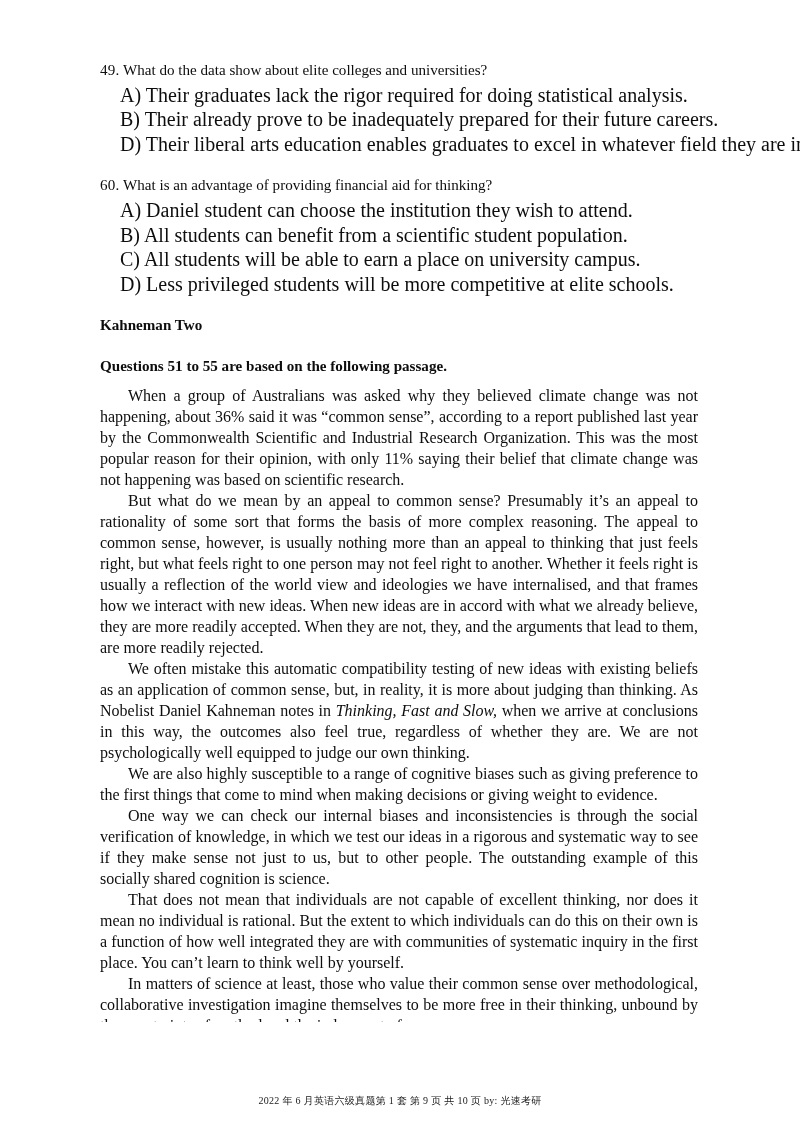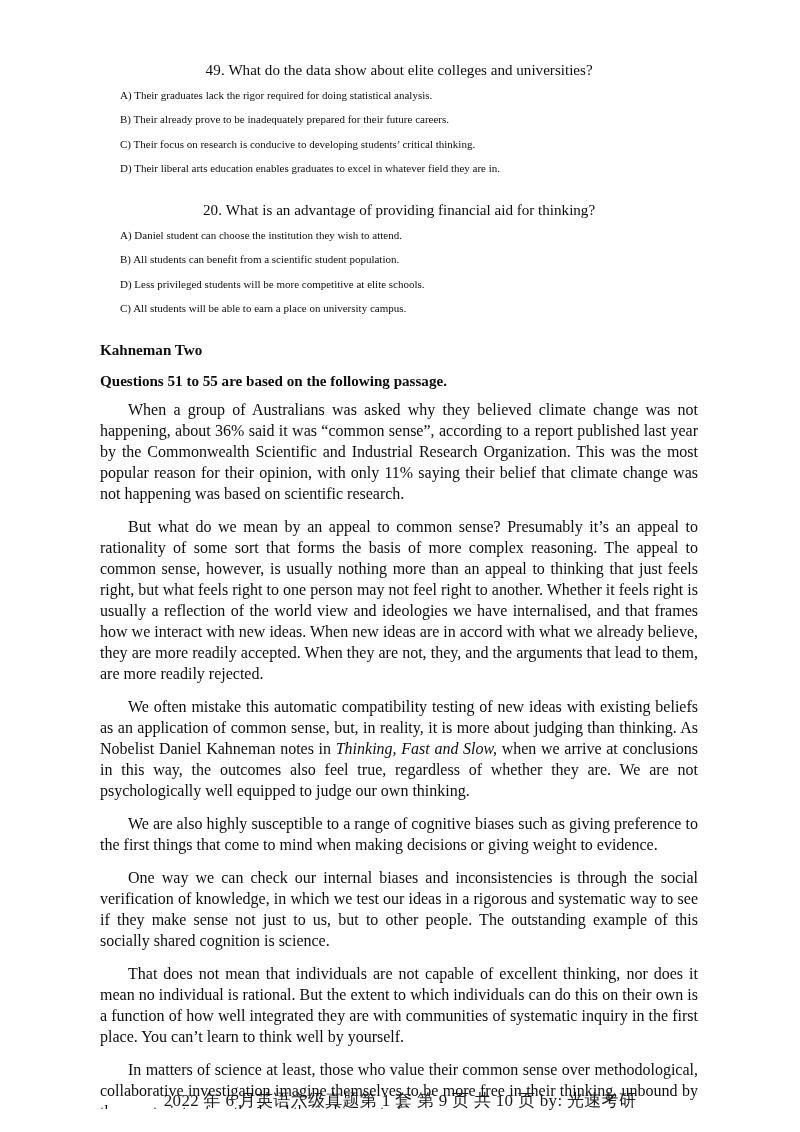--- a/index.html
+++ b/index.html
@@ -32,107 +32,105 @@
   
   .question-block {
     margin-bottom: 17px;
   }
   .q-stem {
     font-size: 15.1px;
     line-height: 24.6px;
     text-indent: -20px;
     padding-left: 20px;
     white-space: nowrap;
-    text-align: center;
   }
   .q-num {
     letter-spacing: 0.2px;
   }
   .q-option {
-    font-size: 11px;
+    font-size: 20px;
     line-height: 24.6px;
     padding-left: 20px;
     white-space: nowrap;
   }
 
   
   .heading {
     font-size: 15.1px;
     line-height: 24.6px;
     font-weight: bold;
     margin-top: 9px;
   }
   .heading.sub {
-    margin-top: 6px;
+    margin-top: 16px;
     margin-bottom: 6px;
   }
 
   
   .para {
     font-size: 16px;
     line-height: 21px;
     text-align: justify;
     text-justify: inter-word;
     text-indent: 28px;
     margin: 0;
     hyphens: none;
   }
   .para + .para {
-    margin-top: 12px;
+    margin-top: 0px;
   }
   .para.clipped {
     
     max-height: 49.5px;
     overflow: hidden;
   }
   .para i {
     font-style: italic;
   }
 
   
   .footer {
     position: absolute;
     left: 0;
     right: 0;
     bottom: 23px;
     text-align: center;
-    font-size: 17px;
+    font-size: 10px;
     line-height: 16px;
     color: #1a1a1a;
     font-family: "Liberation Serif", "DejaVu Serif", serif;
     letter-spacing: 0.3px;
     white-space: nowrap;
   }
 </style>
 </head>
 <body>
 
 <div class="page">
   <div class="content">
 
     <div class="question-block">
       <div class="q-stem">
         <span class="q-num">49.</span>
         <span>What do the data show about elite colleges and universities?</span>
       </div>
       <div class="q-option">A) Their graduates lack the rigor required for doing statistical analysis.</div>
       <div class="q-option">B) Their already prove to be inadequately prepared for their future careers.</div>
-      <div class="q-option">C) Their focus on research is conducive to developing students’ critical thinking.</div>
       <div class="q-option">D) Their liberal arts education enables graduates to excel in whatever field they are in.</div>
     </div>
 
     <div class="question-block">
       <div class="q-stem">
-        <span class="q-num">20.</span>
+        <span class="q-num">60.</span>
         <span>What is an advantage of providing financial aid for thinking?</span>
       </div>
       <div class="q-option">A) Daniel student can choose the institution they wish to attend.</div>
       <div class="q-option">B) All students can benefit from a scientific student population.</div>
+      <div class="q-option">C) All students will be able to earn a place on university campus.</div>
       <div class="q-option">D) Less privileged students will be more competitive at elite schools.</div>
-      <div class="q-option">C) All students will be able to earn a place on university campus.</div>
     </div>
 
     <div class="heading">Kahneman Two</div>
     <div class="heading sub">Questions 51 to 55 are based on the following passage.</div>
 
     <p class="para">When a group of Australians was asked why they believed climate change was not happening, about 36% said it was “common sense”, according to a report published last year by the Commonwealth Scientific and Industrial Research Organization. This was the most popular reason for their opinion, with only 11% saying their belief that climate change was not happening was based on scientific research.</p>
     <p class="para">But what do we mean by an appeal to common sense? Presumably it’s an appeal to rationality of some sort that forms the basis of more complex reasoning. The appeal to common sense, however, is usually nothing more than an appeal to thinking that just feels right, but what feels right to one person may not feel right to another. Whether it feels right is usually a reflection of the world view and ideologies we have internalised, and that frames how we interact with new ideas. When new ideas are in accord with what we already believe, they are more readily accepted. When they are not, they, and the arguments that lead to them, are more readily rejected.</p>
 
     <p class="para">
       <span>We often mistake this automatic compatibility testing of new ideas with existing beliefs as an application of common sense, but, in reality, it is more about judging than thinking. As Nobelist Daniel Kahneman notes in </span><i>Thinking, Fast and Slow,</i><span> when we arrive at conclusions in this way, the outcomes also feel true, regardless of whether they are. We are not psychologically well equipped to judge our own thinking.</span>

